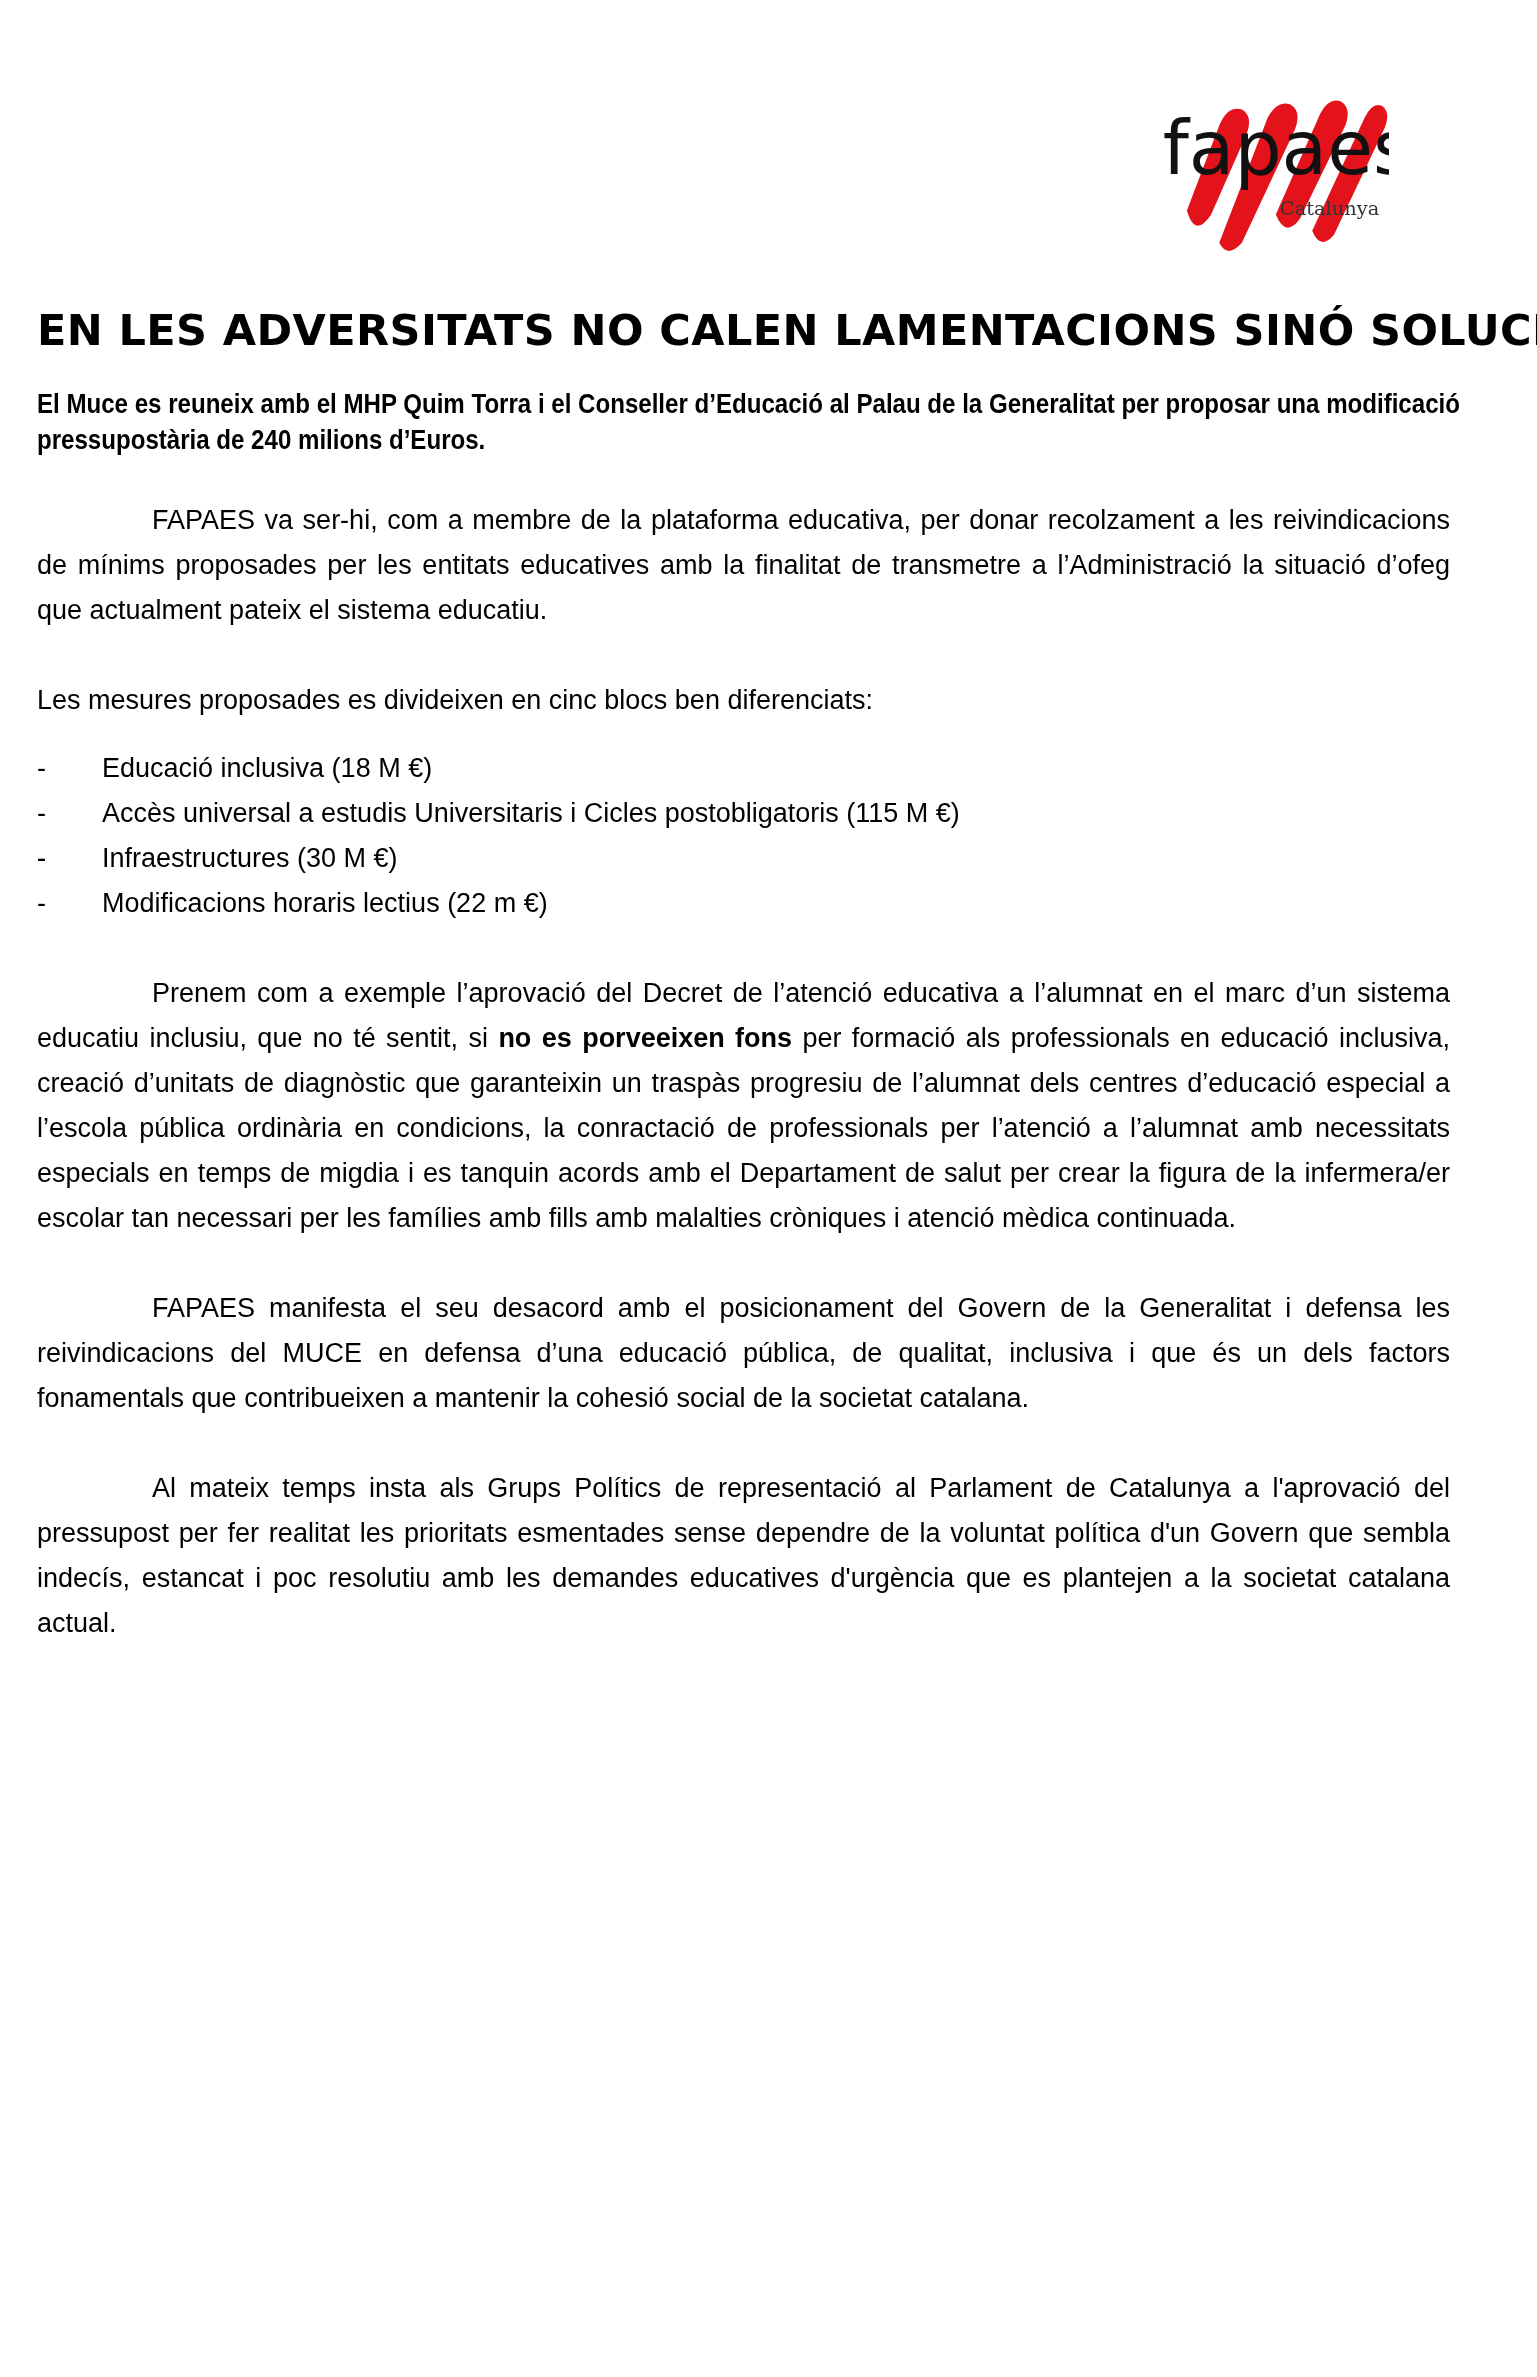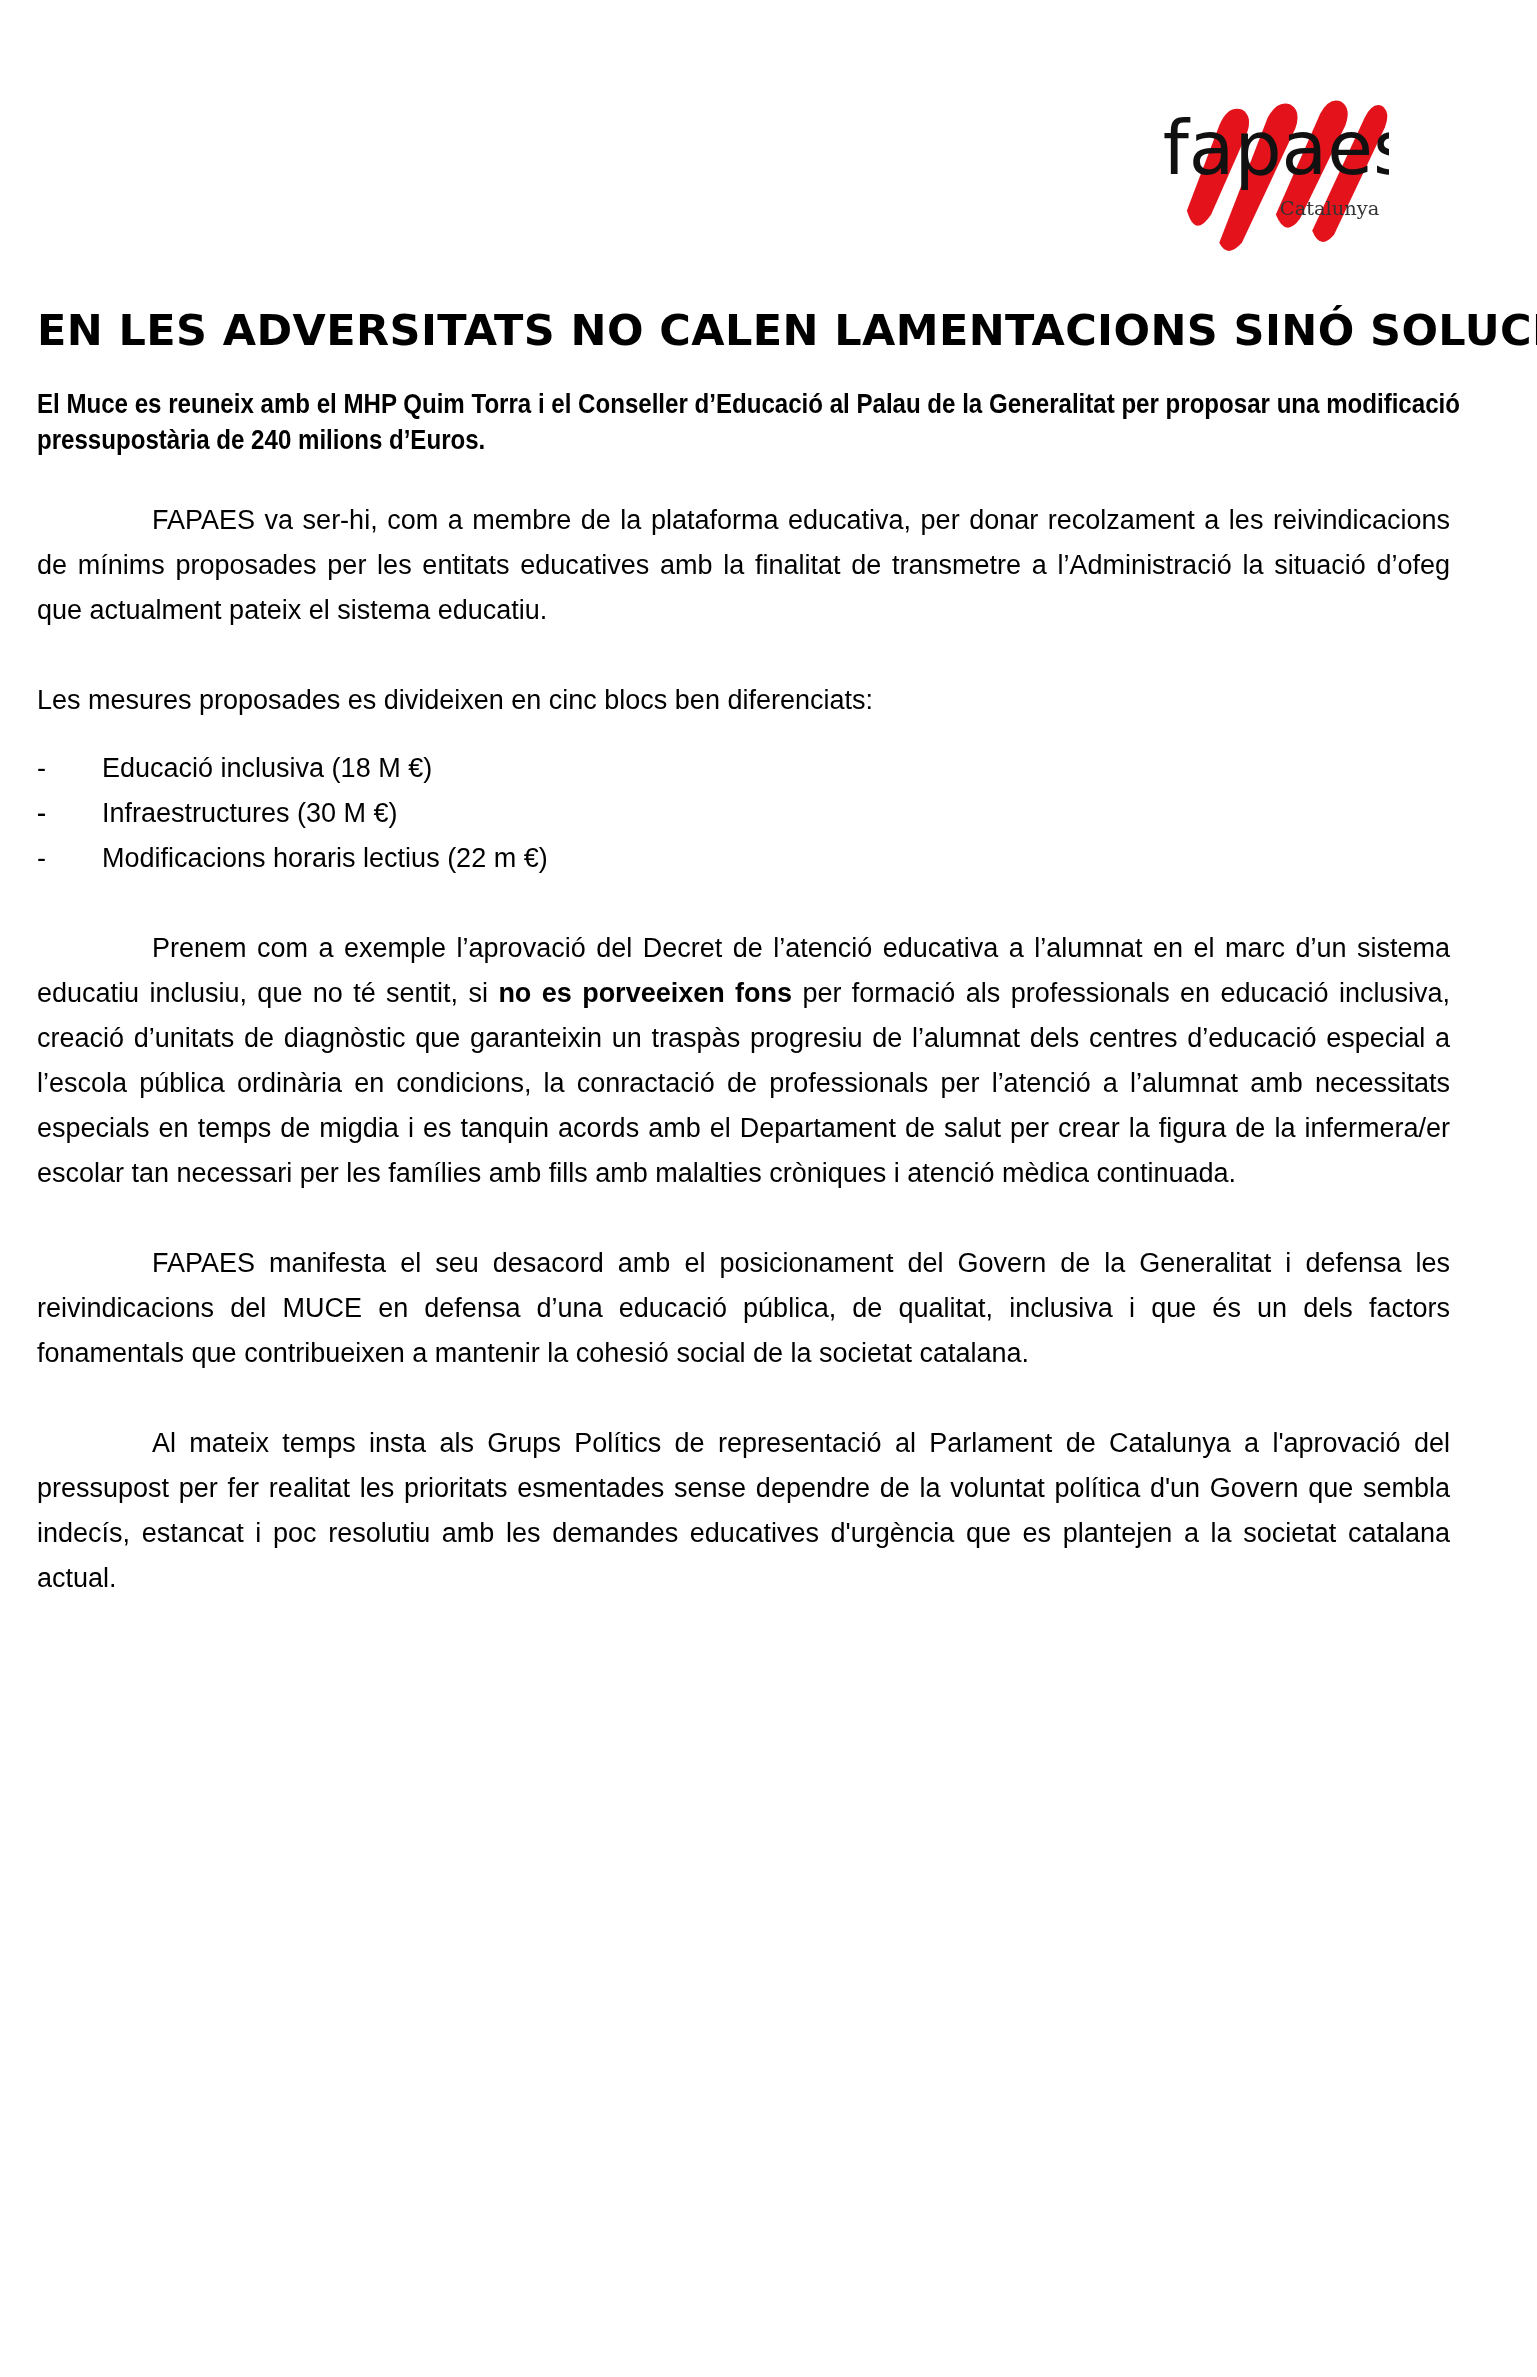--- a/index.html
+++ b/index.html
@@ -46,21 +46,21 @@
 
 <h1 class="title">EN LES ADVERSITATS NO CALEN LAMENTACIONS SINÓ SOLUCIONS</h1>
 
 <h2 class="subtitle">El Muce es reuneix amb el MHP Quim Torra i el Conseller d’Educació al Palau de la Generalitat per proposar una modificació pressupostària de 240 milions d’Euros.</h2>
 
 <div class="body">
   <p class="indent">FAPAES va ser-hi, com a membre de la plataforma educativa, per donar recolzament a les reivindicacions de mínims proposades per les entitats educatives amb la finalitat de transmetre a l’Administració la situació d’ofeg que actualment pateix el sistema educatiu.</p>
   <p class="lead">Les mesures proposades es divideixen en cinc blocs ben diferenciats:</p>
   <ul class="bullets">
     <li><span class="dash">-</span><span>Educació inclusiva (18 M €)</span></li>
-    <li><span class="dash">-</span></li>
+    <li><span class="dash">-</span><span>Accès universal a estudis Universitaris i Cicles postobligatoris (115 M €)</span></li>
     <li><span class="dash">-</span></li>
     <li><span class="dash">-</span><span>Infraestructures (30 M €)</span></li>
     <li><span class="dash">-</span><span>Modificacions horaris lectius (22 m €)</span></li>
   </ul>
   <p class="indent"><span>Prenem com a exemple l’aprovació del Decret de l’atenció educativa a l’alumnat en el marc d’un sistema  educatiu inclusiu, que no té sentit, si </span><span class="bold">no es porveeixen fons</span><span> per formació als professionals en educació inclusiva, creació d’unitats de diagnòstic que garanteixin un traspàs progresiu de l’alumnat dels centres d’educació especial a l’escola pública ordinària  en condicions, la conractació de professionals per l’atenció  a l’alumnat amb necessitats especials en temps de migdia i  es tanquin acords amb el Departament de salut per crear la figura de la infermera/er escolar tan necessari per les famílies amb fills amb malalties cròniques i atenció mèdica continuada.</span></p>
   <p class="indent">FAPAES manifesta el seu desacord amb el posicionament del Govern de la Generalitat i defensa les reivindicacions del MUCE en defensa d’una educació pública, de qualitat, inclusiva i que és un dels factors fonamentals que contribueixen a mantenir la cohesió social de la societat catalana.</p>
   <p class="indent">Al mateix temps insta als Grups Polítics de representació al Parlament de Catalunya a l'aprovació del pressupost per fer realitat les prioritats esmentades sense dependre de la voluntat política d'un Govern que sembla indecís, estancat i poc resolutiu amb les demandes educatives d'urgència que es plantejen a la societat catalana actual.</p>
 </div>
 
 

